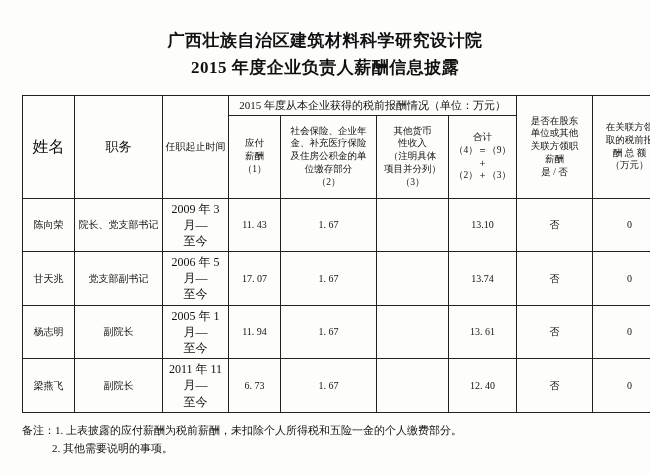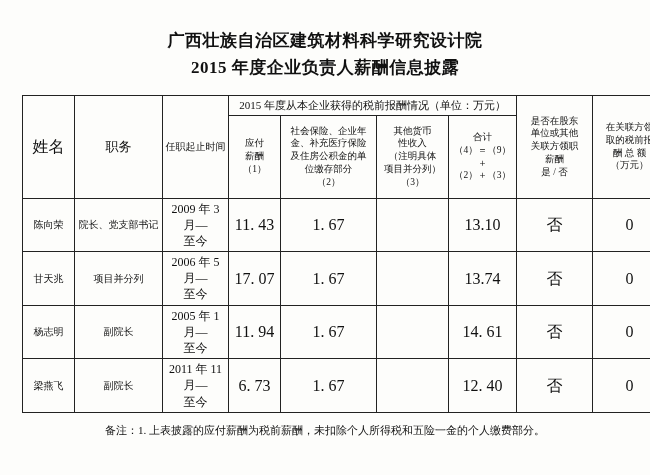--- a/index.html
+++ b/index.html
@@ -75,40 +75,39 @@
   .col-date { width: 66px; }
   .col-base { width: 52px; }
   .col-ins  { width: 96px; }
   .col-other{ width: 72px; }
   .col-total{ width: 68px; }
   .col-hold { width: 76px; }
   .col-assoc{ width: 74px; }
 
   td.body-cell {
     height: 27px;
-    font-size: 16px;
+    font-size: 10px;
   }
   td.cell-name {
     font-size: 10px;
   }
   td.cell-post {
     font-size: 10px;
   }
   td.cell-date {
     font-size: 12px;
     line-height: 1.25;
   }
   .notes {
     margin-top: 8px;
     font-size: 11px;
     line-height: 1.7;
   }
   .note-line {
     white-space: nowrap;
-    text-align: center;
   }
   .note-indent {
     padding-left: 30px;
   }
   .note-label {
     display: inline-block;
   }
 </style>
 </head>
 <body>
@@ -189,21 +188,21 @@
         </td>
         <td class="body-cell">11. 43</td>
         <td class="body-cell">1. 67</td>
         <td class="body-cell"></td>
         <td class="body-cell">13.10</td>
         <td class="body-cell">否</td>
         <td class="body-cell">0</td>
       </tr>
       <tr>
         <td class="body-cell cell-name">甘天兆</td>
-        <td class="body-cell cell-post">项目并分列</td>
+        <td class="body-cell cell-post">党支部副书记</td>
         <td class="body-cell cell-date">
           <div>2006 年 5 月—</div>
           <div>至今</div>
         </td>
         <td class="body-cell">17. 07</td>
         <td class="body-cell">1. 67</td>
         <td class="body-cell"></td>
         <td class="body-cell">13.74</td>
         <td class="body-cell">否</td>
         <td class="body-cell">0</td>
@@ -211,21 +210,21 @@
       <tr>
         <td class="body-cell cell-name">杨志明</td>
         <td class="body-cell cell-post">副院长</td>
         <td class="body-cell cell-date">
           <div>2005 年 1 月—</div>
           <div>至今</div>
         </td>
         <td class="body-cell">11. 94</td>
         <td class="body-cell">1. 67</td>
         <td class="body-cell"></td>
-        <td class="body-cell">14. 61</td>
+        <td class="body-cell">13. 61</td>
         <td class="body-cell">否</td>
         <td class="body-cell">0</td>
       </tr>
       <tr>
         <td class="body-cell cell-name">梁燕飞</td>
         <td class="body-cell cell-post">副院长</td>
         <td class="body-cell cell-date">
           <div>2011 年 11 月—</div>
           <div>至今</div>
         </td>
@@ -236,15 +235,18 @@
         <td class="body-cell">否</td>
         <td class="body-cell">0</td>
       </tr>
     </tbody>
   </table>
 
   <div class="notes">
     <div class="note-line">
       <span class="note-label">备注：</span><span>1. 上表披露的应付薪酬为税前薪酬，未扣除个人所得税和五险一金的个人缴费部分。</span>
     </div>
+    <div class="note-line note-indent">
+      <span>2. 其他需要说明的事项。</span>
+    </div>
   </div>
 
 </div>
 
 </body></html>

